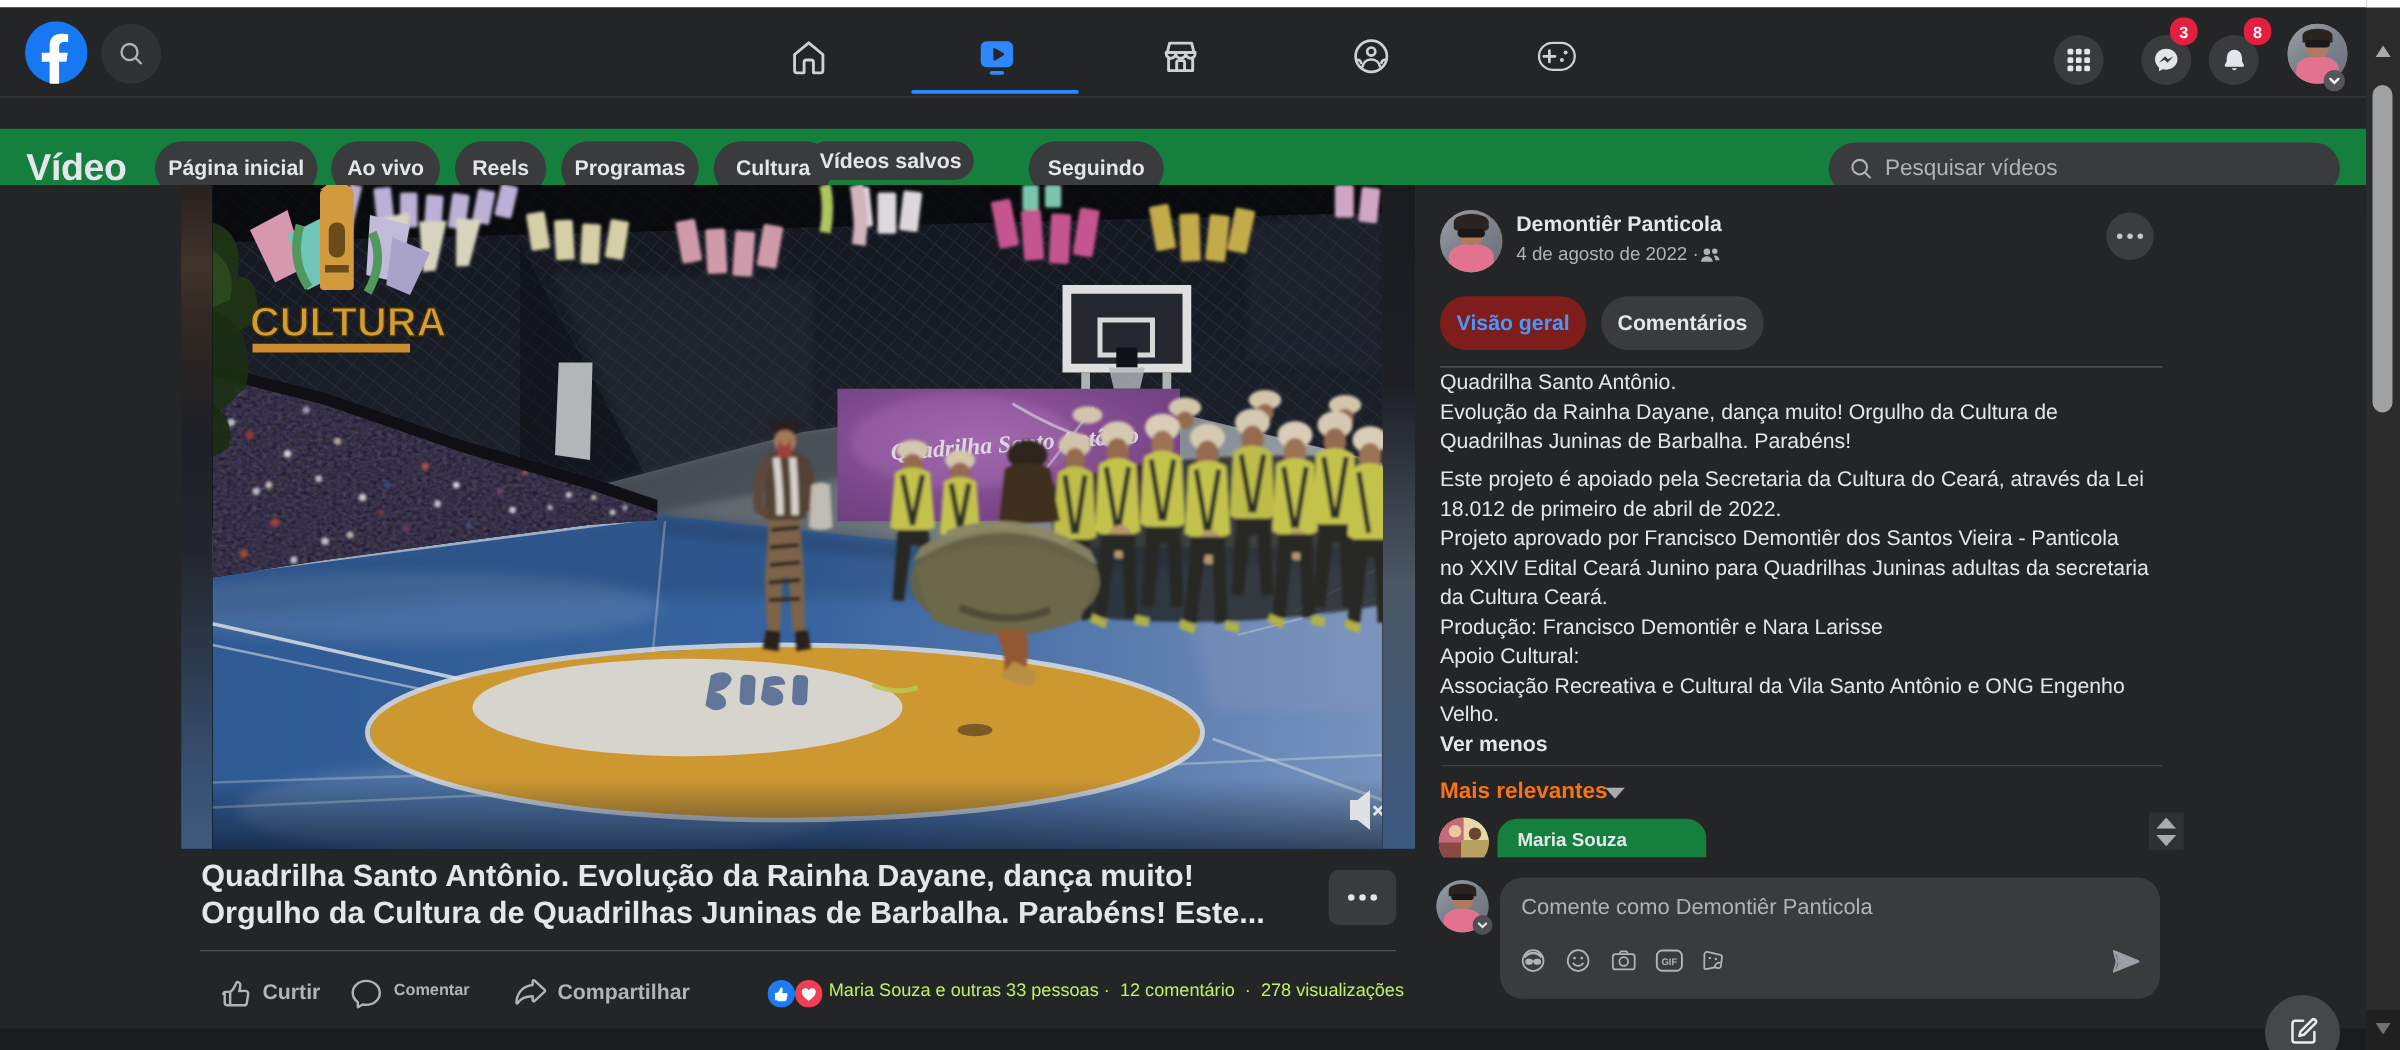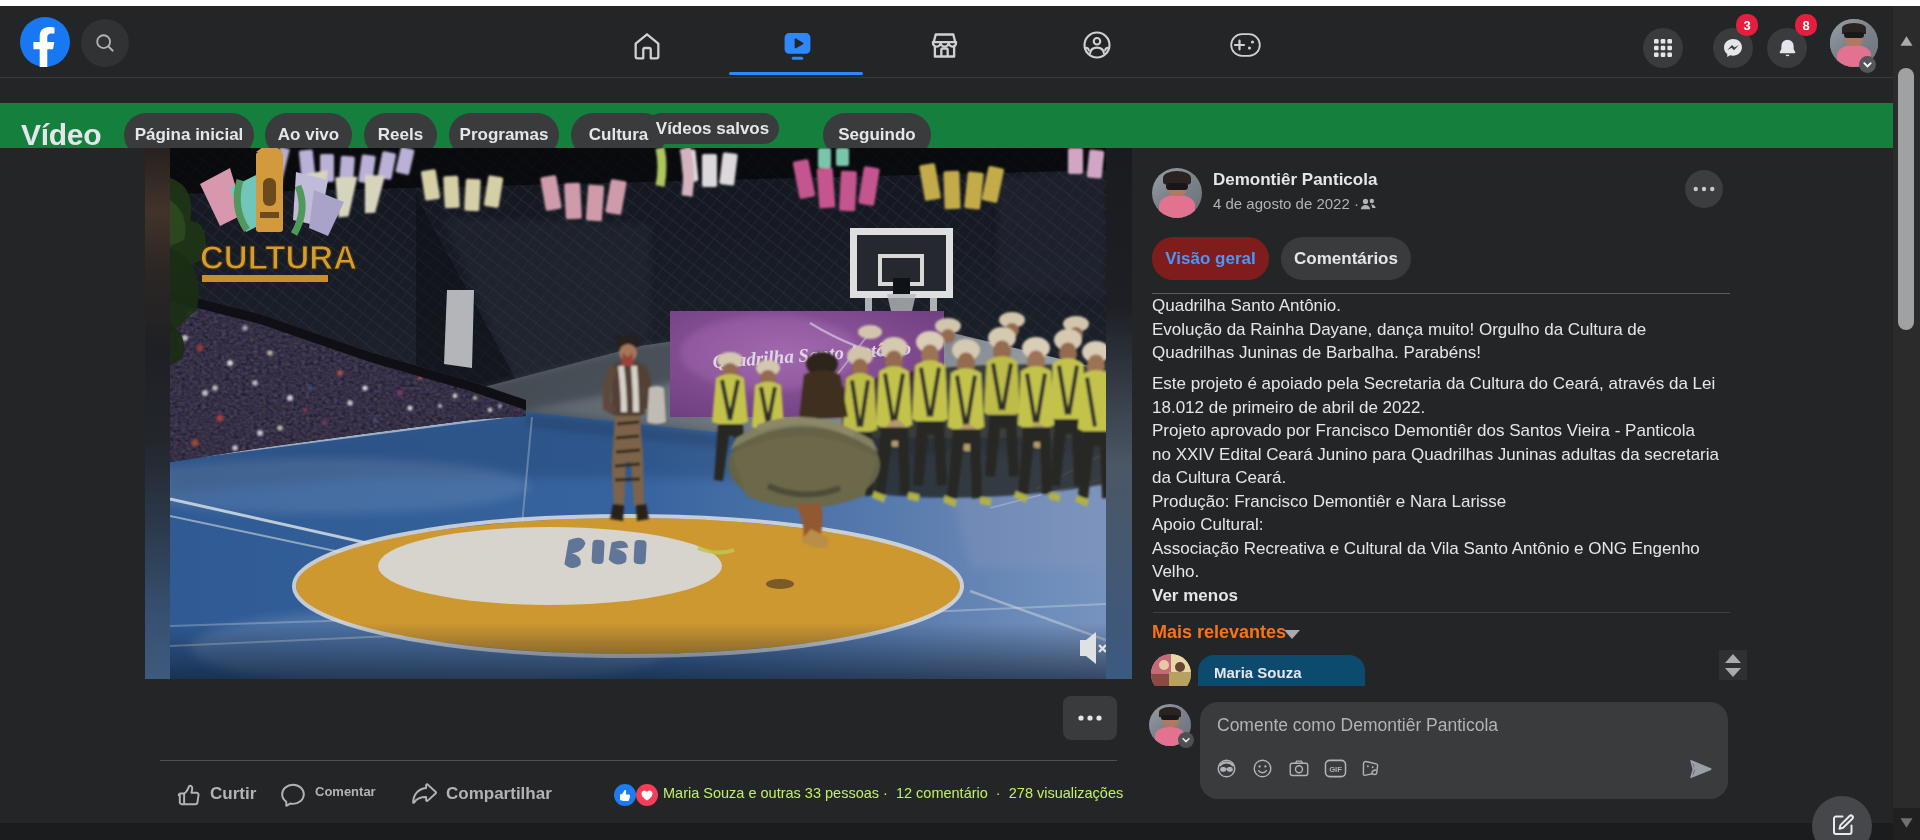--- a/index.html
+++ b/index.html
@@ -105,20 +105,27 @@
 
   <div class="abs" id="vbar" style="left:0;top:79px;width:1893px;height:68px;background:#15803d;border-bottom:1px solid #3e4042;margin-top:24px;">
     <div class="abs" style="left:21px;top:15px;font-size:30px;font-weight:700;color:#e4e6eb;letter-spacing:-.3px;">Vídeo</div>
     <div class="abs pill" style="left:124px;top:10px;width:130px;height:44px;">Página inicial</div>
     <div class="abs pill" style="left:265px;top:10px;width:87px;height:44px;">Ao vivo</div>
     <div class="abs pill" style="left:364px;top:10px;width:73px;height:44px;">Reels</div>
     <div class="abs pill" style="left:449px;top:10px;width:110px;height:44px;">Programas</div>
     <div class="abs pill" style="left:571px;top:10px;width:95px;height:44px;">Cultura</div>
     <div class="abs pill" style="left:646px;top:10px;width:133px;height:31px;">Vídeos salvos</div>
     <div class="abs pill" style="left:823px;top:10px;width:108px;height:44px;">Seguindo</div>
+    <div class="abs" style="left:1463px;top:11px;width:409px;height:42px;background:#3a3b3c;border-radius:21px;">
+      <svg class="abs" style="left:16px;top:11px;" width="20" height="20" viewBox="0 0 24 24" fill="none" stroke="#b0b3b8" stroke-width="2">
+        <circle cx="10.5" cy="10.5" r="7"></circle>
+          <line x1="15.8" y1="15.8" x2="21" y2="21"></line>
+      </svg>
+      <div class="abs" style="left:45px;top:10px;font-size:18px;color:#b0b3b8;">Pesquisar vídeos</div>
+    </div>
   </div>
 
   <div class="abs" id="leftcol" style="left:0;top:148px;width:1132px;height:675px;background:#242526;">
 
     <div class="abs" style="left:145px;top:0;width:25px;height:531px;background:linear-gradient(#27211f 0%,#42332a 12%,#2e2723 22%,#1e2026 38%,#23262c 55%,#2c3a4e 72%,#375071 88%,#3d5a7d 100%);"></div>
     <div class="abs" style="left:1106px;top:0;width:26px;height:531px;background:linear-gradient(#1a1b1f 0%,#1d1f24 30%,#39414c 48%,#4a5765 60%,#45586e 75%,#3f587a 90%,#3c5a80 100%);"></div>
 
     <div class="abs" style="left:170px;top:0;width:936px;height:416px;filter:saturate(0.82) brightness(0.93);" id="videobox">
     <svg width="936" height="531" viewBox="0 0 936 531">
       <defs>
@@ -470,20 +477,21 @@
       </linearGradient>
       <rect x="0" y="475" width="936" height="56" fill="url(#vig)"></rect>
 
       <g fill="#f0f2f4">
         <path d="M916,492 l10,-8 v32 l-10,-8 h-6 v-16 z"></path>
         <path d="M929,497 l7,7 m0,-7 l-7,7" stroke="#f0f2f4" stroke-width="2.4"></path>
       </g>
     </svg>
     </div>
 
+    <div class="abs" style="left:161px;top:540px;width:960px;font-size:24.5px;line-height:28.5px;font-weight:700;color:#e4e6eb;white-space:nowrap;">Quadrilha Santo Antônio. Evolução da Rainha Dayane, dança muito!<br>Orgulho da Cultura de Quadrilhas Juninas de Barbalha. Parabéns! Este...</div>
     <div class="abs" style="left:1063px;top:548px;width:54px;height:44px;background:#3a3b3c;border-radius:8px;color:#e4e6eb;">
       <svg class="abs" style="left:15px;top:19px;" width="24" height="6" viewBox="0 0 24 6" fill="#e4e6eb">
           <circle cx="3" cy="3" r="2.6"></circle>
           <circle cx="12" cy="3" r="2.6"></circle>
           <circle cx="21" cy="3" r="2.6"></circle>
         </svg>
     </div>
 
     <div class="abs" style="left:160px;top:612px;width:957px;height:1px;background:#4e5052;"></div>
 
@@ -550,21 +558,21 @@
       </svg>
 
     <div class="abs circ" style="left:19px;top:506px;width:40px;height:40px;overflow:hidden;background:#caa87c;">
       <div class="abs" style="left:0;top:0;width:20px;height:22px;background:#c66a7a;"></div>
       <div class="abs" style="left:20px;top:0;width:21px;height:20px;background:#e8d8a8;"></div>
       <div class="abs" style="left:0;top:20px;width:18px;height:21px;background:#8a4a42;"></div>
       <div class="abs" style="left:18px;top:18px;width:23px;height:23px;background:#b8a060;"></div>
       <div class="abs circ" style="left:8px;top:6px;width:10px;height:10px;background:#e8c8a0;"></div>
       <div class="abs circ" style="left:24px;top:8px;width:10px;height:10px;background:#6a4632;"></div>
     </div>
-    <div class="abs" style="left:66px;top:507px;width:167px;height:31px;background:#0c4a6e;border-radius:16px 16px 0 0;">
+    <div class="abs" style="left:66px;top:507px;width:167px;height:31px;background:#15803d;border-radius:16px 16px 0 0;">
       <div class="abs" style="left:16px;top:9px;font-size:15px;font-weight:700;color:#e4e6eb;">Maria Souza</div>
     </div>
 
     <div class="abs" style="left:0;top:538px;width:761px;height:137px;background:#242526;"></div>
     <div class="abs circ" style="left:17px;top:556px;width:42px;height:42px;background:linear-gradient(140deg,#9aa0a8 0%,#7d838c 45%,#696f78 100%);overflow:hidden;">
       <div class="abs" style="left:6px;top:23px;width:30px;height:19px;background:#e2728f;border-radius:45% 45% 0 0;"></div>
       <div class="abs" style="left:13px;top:8px;width:17px;height:15px;background:#b07a62;border-radius:42%;"></div>
       <div class="abs" style="left:10px;top:3px;width:22px;height:10px;background:#2a2320;border-radius:50% 50% 0 0;"></div>
       <div class="abs" style="left:12px;top:11px;width:18px;height:5px;background:#19191c;border-radius:3px;"></div>
     </div>

